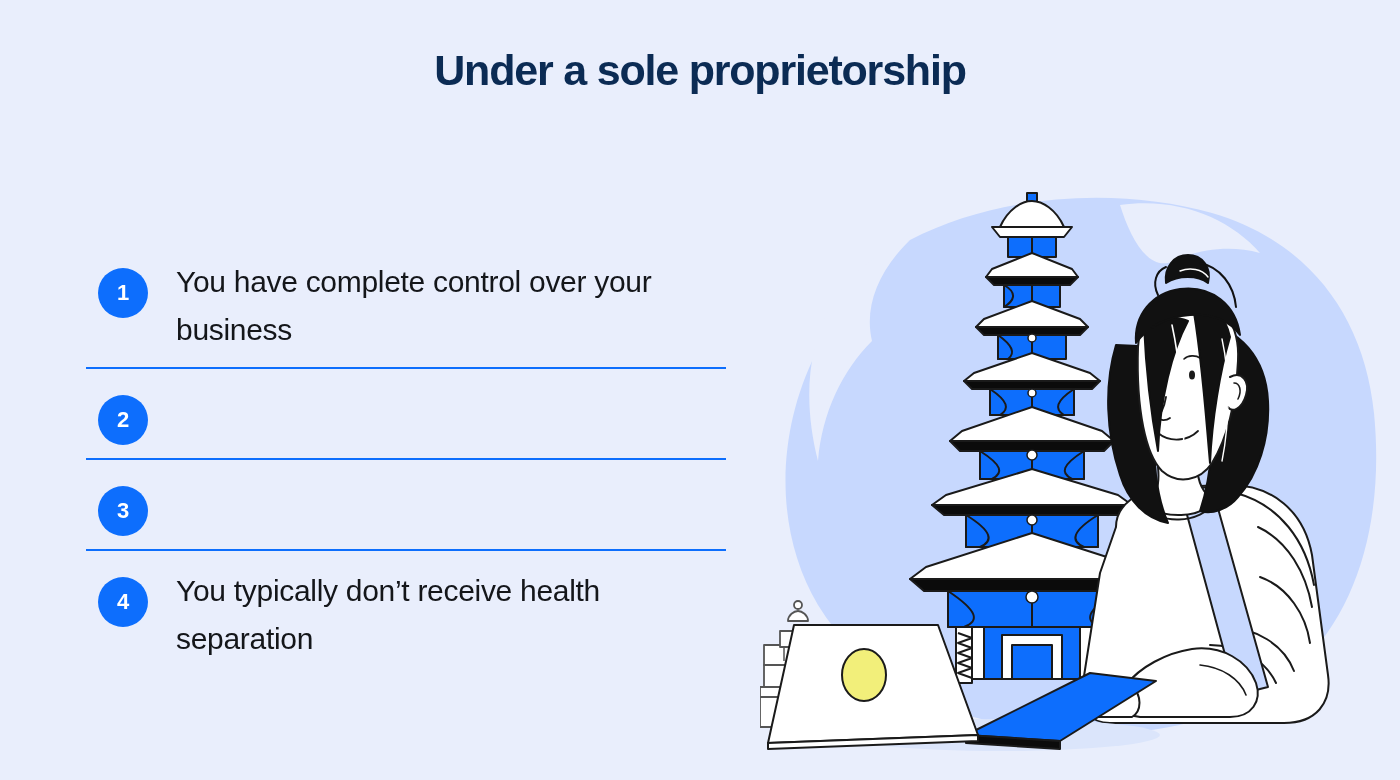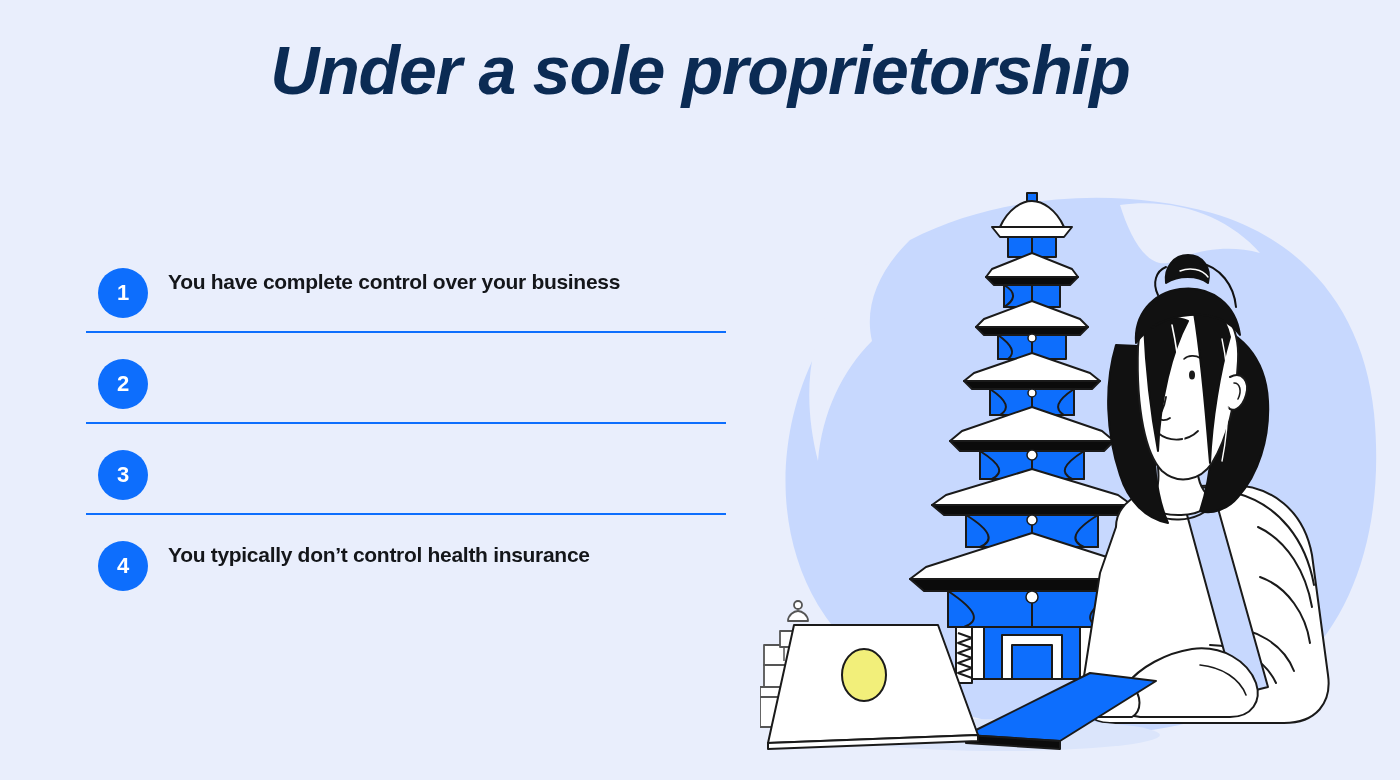--- a/index.html
+++ b/index.html
@@ -27,26 +27,25 @@
     position: absolute;
     left: 110px;
     top: 36px;
     width: 1180px;
     text-align: center;
   }
   .title-line {
     display: block;
     font-family: "Liberation Sans", sans-serif;
     font-weight: bold;
-    font-size: 68px;
+    font-size: 43px;
     line-height: 68px;
     letter-spacing: -1.2px;
     color: #0b2b54;
     white-space: nowrap;
-    font-style: italic;
   }
 
   
   .list-block {
     position: absolute;
     left: 86px;
     top: 242px;
     width: 640px;
   }
   .list-item {
@@ -71,28 +70,27 @@
     font-weight: bold;
     font-size: 22px;
     line-height: 50px;
     text-align: center;
     margin-top: 14px;
     margin-left: 12px;
     user-select: none;
   }
   .item-text {
     flex: 1 1 auto;
-    margin-left: 20px;
+    margin-left: 28px;
     font-family: "Liberation Sans", sans-serif;
-    font-size: 21px;
+    font-size: 30px;
     line-height: 48px;
     color: #14161a;
     letter-spacing: -0.3px;
     padding-top: 4px;
-    font-weight: bold;
   }
 
   
   .illustration {
     position: absolute;
     left: 760px;
     top: 175px;
     width: 640px;
     height: 590px;
   }
@@ -121,21 +119,21 @@
     <div class="list-item">
       <div class="badge">2</div>
     </div>
 
     <div class="list-item">
       <div class="badge">3</div>
     </div>
 
     <div class="list-item">
       <div class="badge">4</div>
-      <div class="item-text">You typically don’t control health insurance</div>
+      <div class="item-text">You typically don’t receive health separation</div>
     </div>
 
   </div>
 
   <div class="illustration">
     <svg viewBox="0 0 640 590" xmlns="http://www.w3.org/2000/svg">
       <defs>
         <clipPath id="frameClip">
           <rect x="0" y="0" width="640" height="590"></rect>
         </clipPath>

